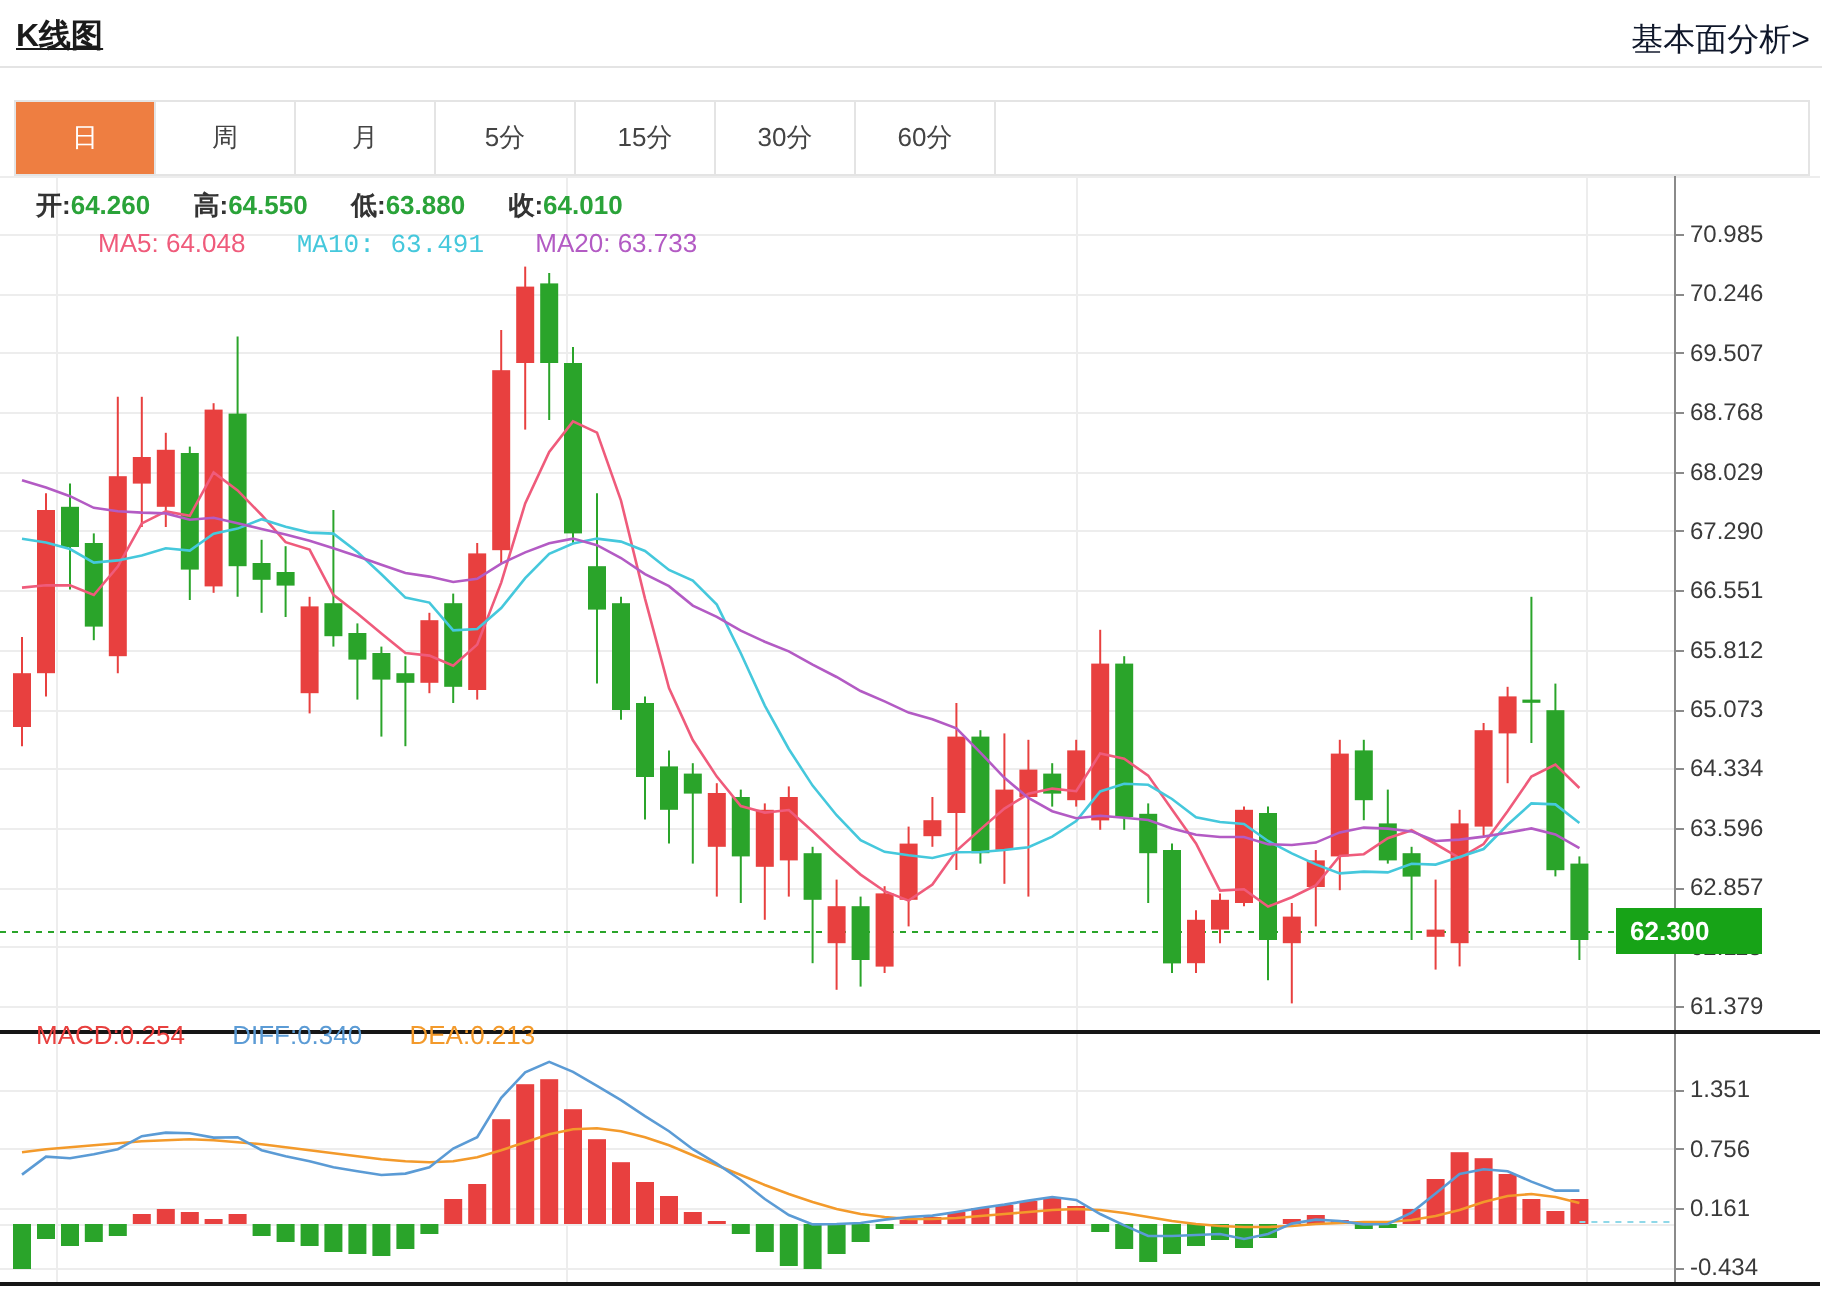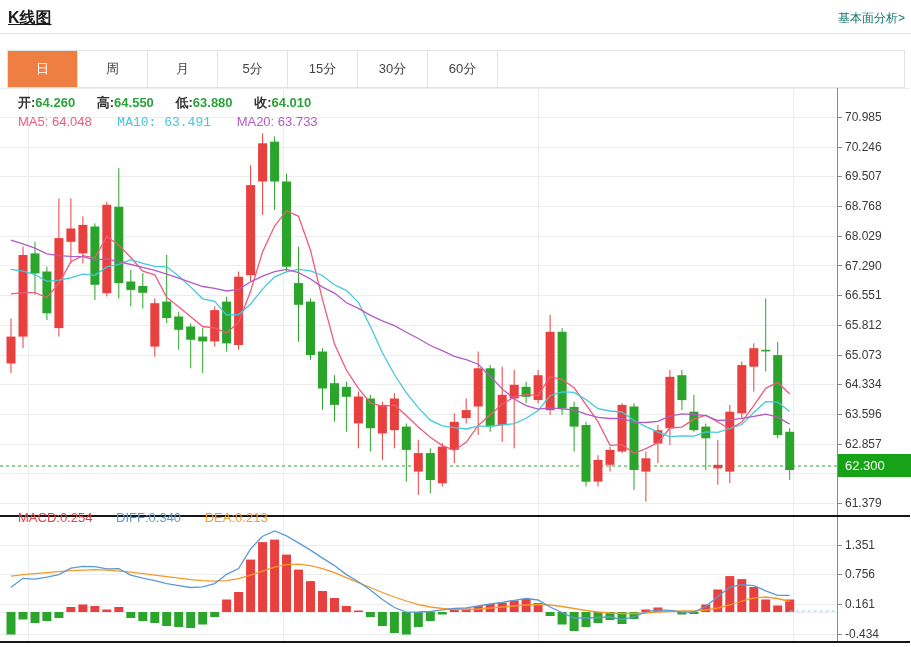--- a/index.html
+++ b/index.html
@@ -4,40 +4,40 @@
 <style>
   :root{
     --up:#e8403f; --down:#2aa42a; --txtgreen:#2aa339;
     --ma5:#ef5b7b; --ma10:#45c8dc; --ma20:#b35bc4;
     --diff:#5b9bd5; --dea:#f39a2b; --accent:#ee7e41; --badge:#17a317;
   }
   html,body{margin:0;padding:0;background:#fff;}
   .page{position:relative;width:911px;height:647px;overflow:hidden;
         font-family:"Liberation Sans","DejaVu Sans",sans-serif;background:#fff;}
   .title{position:absolute;left:8px;top:8px;font-size:16px;font-weight:bold;color:#1b1b1b;text-decoration:underline;}
-  .fund-link{position:absolute;right:6px;top:10px;font-size:12px;color:#0f766e;cursor:pointer;}
+  .fund-link{position:absolute;right:6px;top:10px;font-size:16px;color:#0f172a;cursor:pointer;}
   .hdivider{position:absolute;left:0;top:33px;width:911px;height:1px;background:#e4e4e4;}
   .tabbar{position:absolute;left:7px;top:50px;width:896px;height:36px;display:flex;
           border:1px solid #e4e4e4;box-sizing:content-box;background:#fff;}
   .tab{width:70px;height:36px;line-height:36px;text-align:center;font-size:13px;color:#444;
        border-right:1px solid #e4e4e4;cursor:pointer;box-sizing:border-box;}
   .tab.active{background:var(--accent);color:#fff;}
   svg.chart{position:absolute;left:0;top:0;pointer-events:none;
             font-family:"Liberation Sans","DejaVu Sans",sans-serif;}
   .info-row{position:absolute;left:18px;font-size:13px;white-space:nowrap;z-index:3;}
   .ohlc{top:94px;font-weight:600;color:#333;text-align:right;}
   .ohlc .val{color:var(--txtgreen);margin-right:18px;}
   .ma{top:114px;}
   .ma .pair{margin-right:22px;}
-  .ma5{color:var(--ma5);} .ma10{color:var(--ma10);font-family:Liberation Mono, monospace;} .ma20{color:var(--ma20);margin-top:36px;}
+  .ma5{color:var(--ma5);margin-left:31px;} .ma10{color:var(--ma10);font-family:Liberation Mono, monospace;} .ma20{color:var(--ma20);margin-top:36px;}
   .macdrow{top:510px;}
   .macdrow .pair{margin-right:20px;}
   .c-macd{color:var(--up);} .c-diff{color:var(--diff);} .c-dea{color:var(--dea);}
-  .price-badge{position:absolute;left:838px;top:454px;width:73px;height:23px;background:var(--badge);
-               color:#fff;font-size:13px;font-weight:normal;line-height:23px;padding-left:7px;
+  .price-badge{position:absolute;left:808px;top:454px;width:73px;height:23px;background:var(--badge);
+               color:#fff;font-size:13px;font-weight:bold;line-height:23px;padding-left:7px;
                box-sizing:border-box;z-index:4;}
 </style>
 </head>
 <body>
 
 <div class="page">
   <div class="title">K线图</div>
   <div class="fund-link">基本面分析&gt;</div>
   <div class="hdivider"></div>
 

